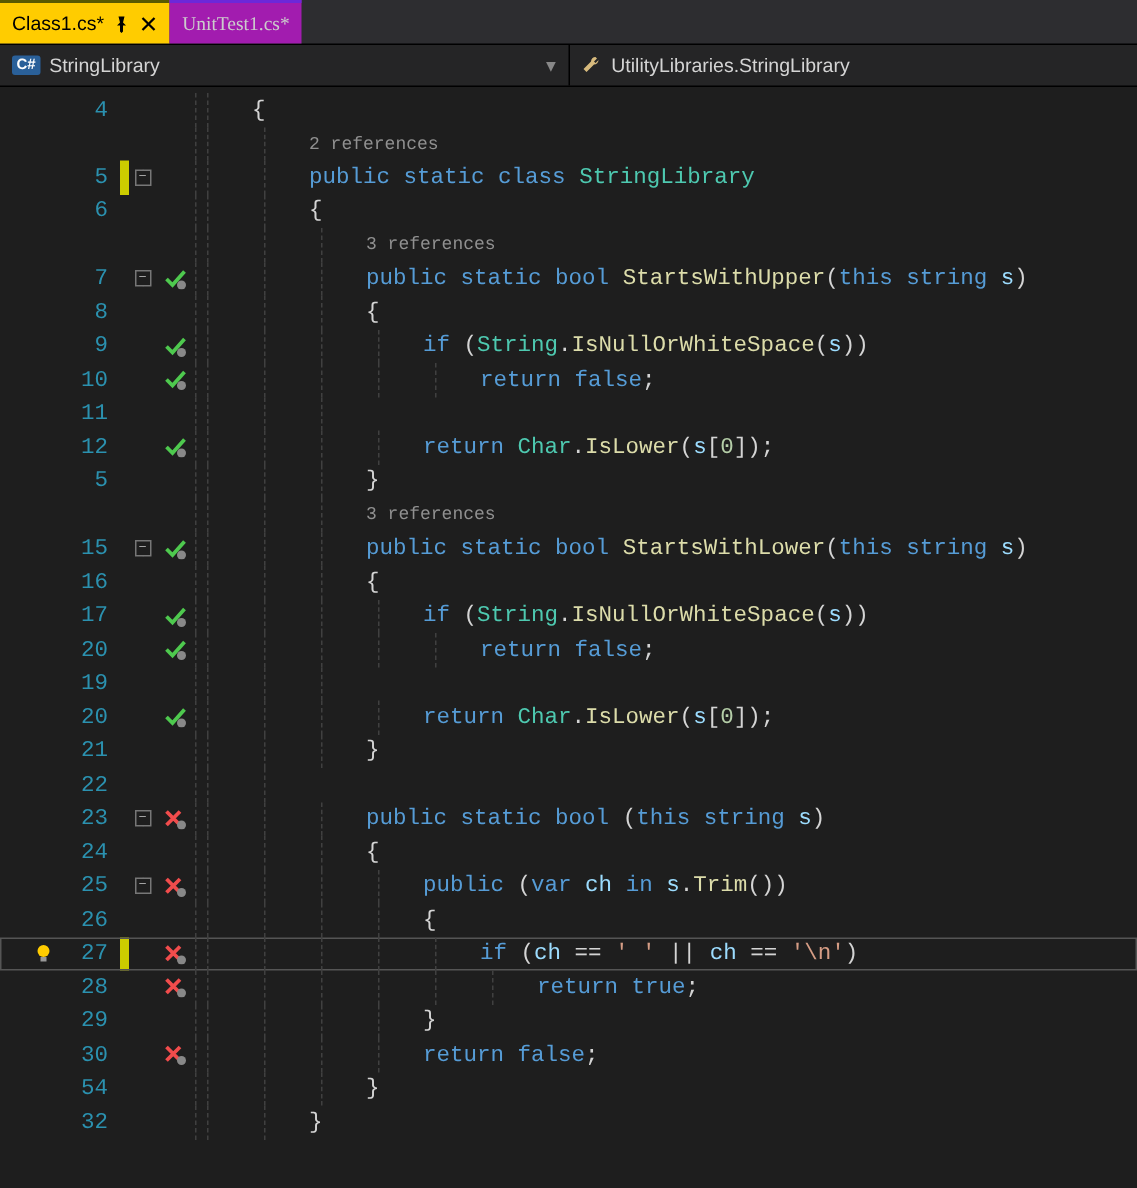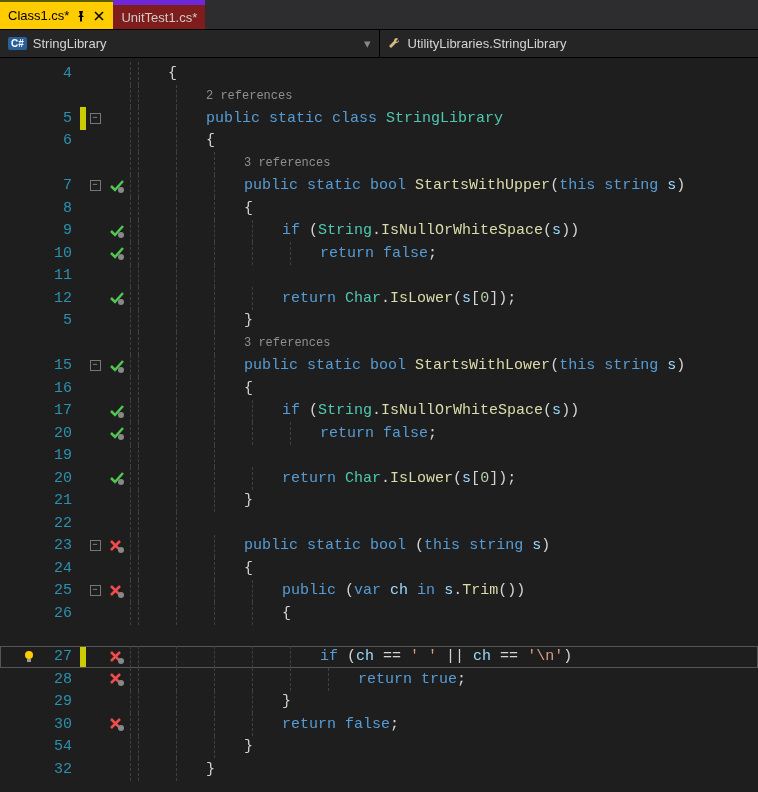--- a/index.html
+++ b/index.html
@@ -27,23 +27,24 @@
   cursor: pointer;
   font-family: 'Segoe UI', sans-serif;
   font-size: 13px;
 }
 .tab.active {
   background: #ffcc00;
   color: #000;
   border-top: 2px solid #5a5a00;
 }
 .tab.inactive {
-  background: #7f1d1d;
+  background: #a21caf;
   color: #ccc;
-  border-top: 5px solid #6d28d9;
+  border-top: 2px solid #6d28d9;
+  font-family: Liberation Serif, serif;
 }
 .tab .pin-icon, .tab .close-icon {
   width: 12px;
   height: 12px;
   display: flex;
   align-items: center;
   justify-content: center;
 }
 .navbar {
   display: flex;
@@ -87,21 +88,20 @@
 }
 .line {
   display: flex;
   height: 22.5px;
   align-items: center;
   position: relative;
 }
 .line.highlight {
   outline: 1px solid #555;
   outline-offset: -1px;
-  margin-top: 21px;
 }
 .gutter-icons {
   width: 38px;
   display: flex;
   justify-content: flex-end;
   align-items: center;
   padding-right: 2px;
 }
 .line-num {
   width: 42px;

